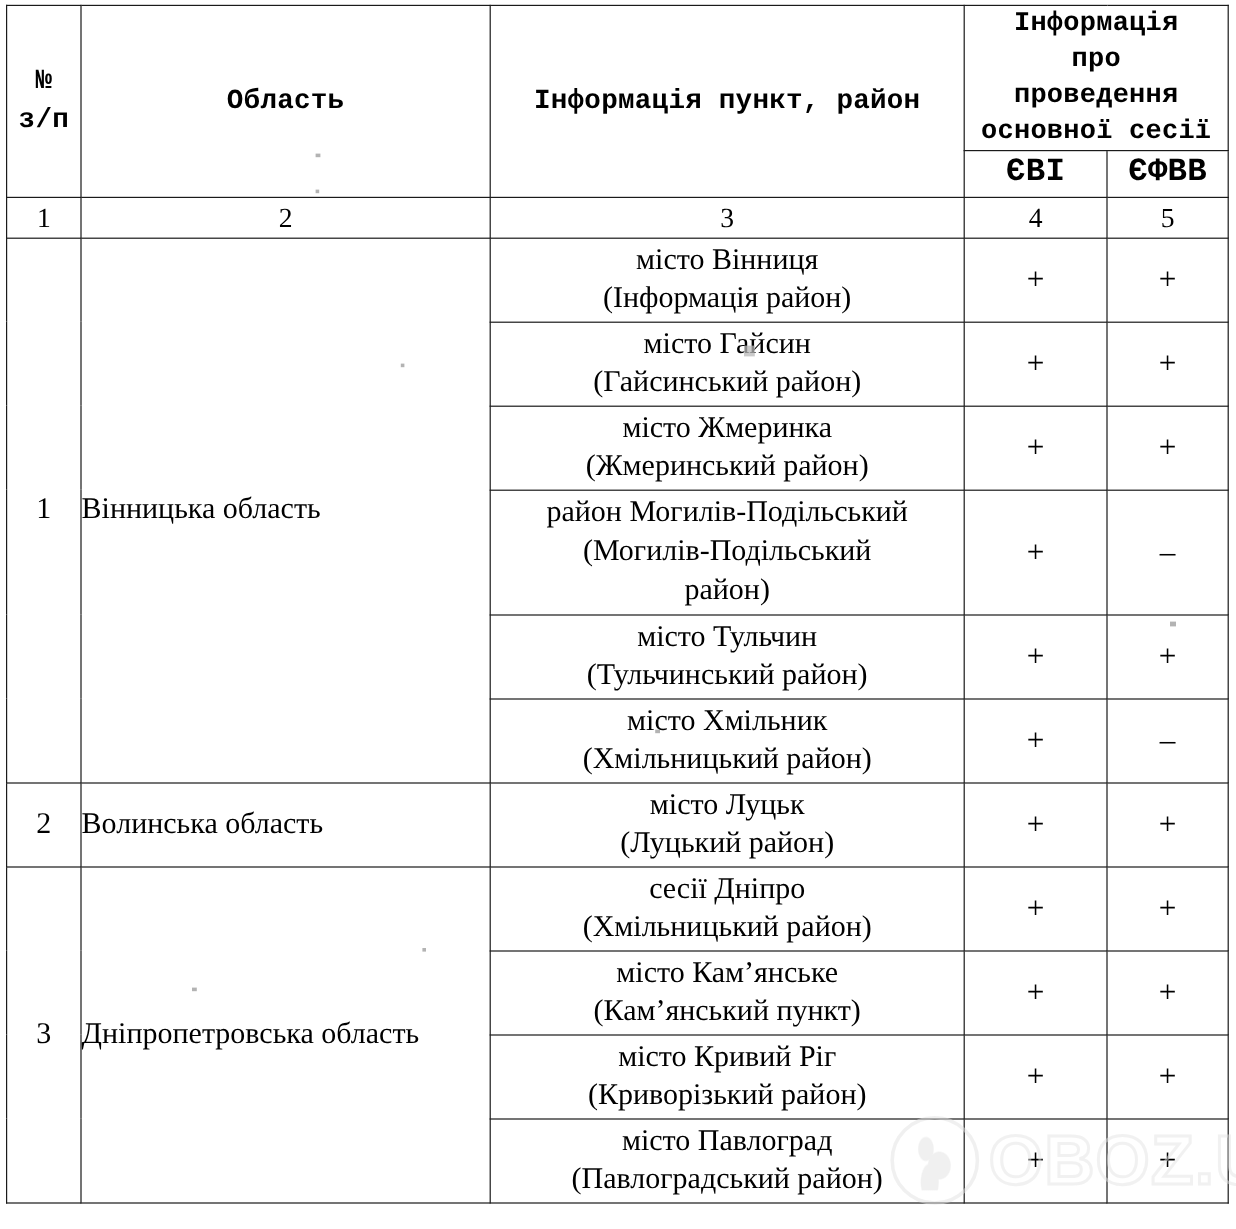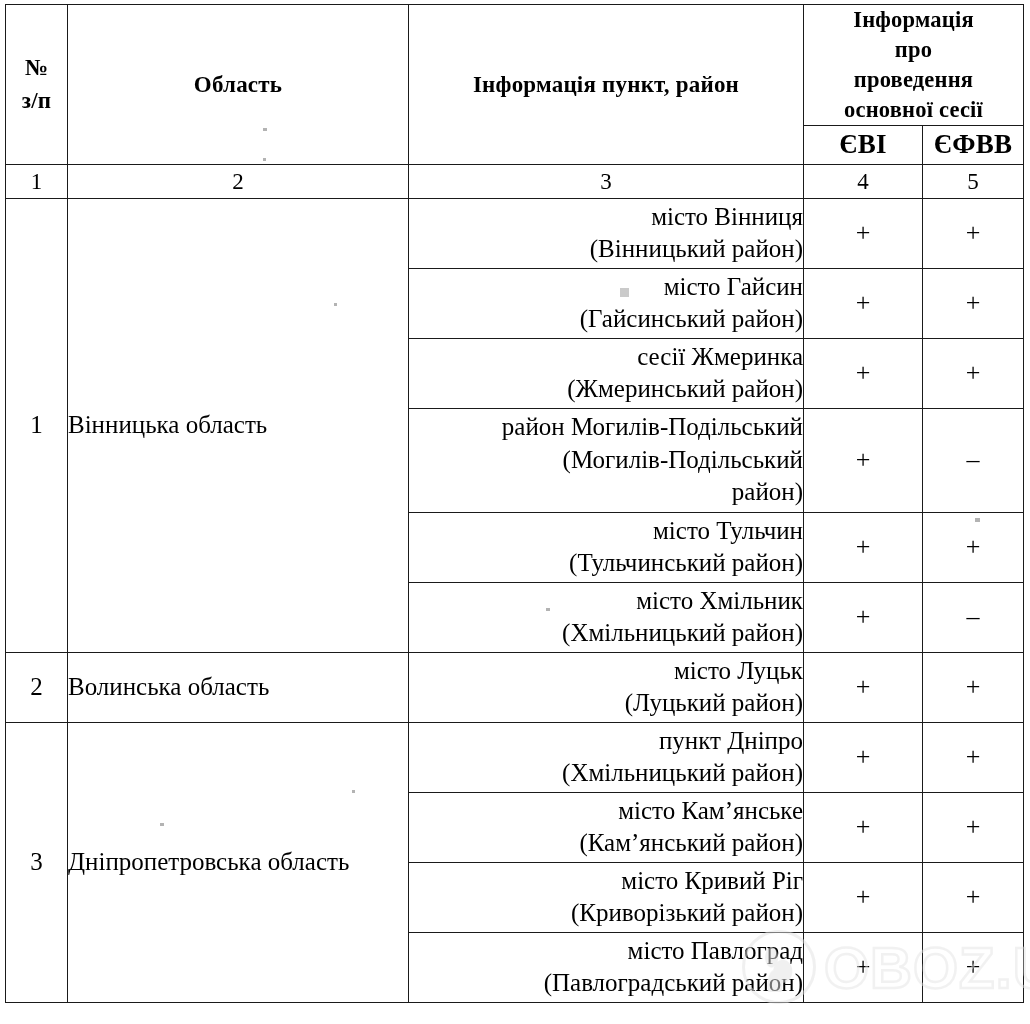--- a/index.html
+++ b/index.html
@@ -93,21 +93,21 @@
 
   
   col.c-num   { width: 62px;  }
   col.c-obl   { width: 341px; }
   col.c-city  { width: 395px; }
   col.c-evi   { width: 119px; }
   col.c-efvv  { width: 101px; }
 
   
   .hd {
-    font-family: Liberation Serif, serif;
+    font-family: Liberation Mono, monospace;
     font-weight: bold;
     font-size: 23px;
     line-height: 1.18;
     letter-spacing: 0.2px;
   }
   .hd-num { font-size: 23px; line-height: 1.45; }
   .hd-info {
     font-size: 22.5px;
     line-height: 1.33;
     padding: 6px 4px 4px 4px;
@@ -135,21 +135,21 @@
     vertical-align: middle;
   }
   .oblast {
     text-align: left;
     font-size: 25px;
     line-height: 1.26;
     padding: 0 10px 0 18px;
     vertical-align: middle;
   }
   .city {
-    text-align: right;
+    text-align: center;
     font-size: 25px;
     line-height: 1.30;
     padding: 5px 8px 6px 14px;
     vertical-align: middle;
   }
   .city .ln { display: block; white-space: nowrap; }
   .mark {
     text-align: center;
     font-size: 26px;
     font-weight: normal;
@@ -217,36 +217,36 @@
       </tr>
     </thead>
 
     <tbody>
 
       <tr style="height: 70px;">
         <td class="idx" rowspan="6">1</td>
         <td class="oblast" rowspan="6">Вінницька область</td>
         <td class="city">
           <span class="ln">місто Вінниця</span>
-          <span class="ln">(Вінницький район)</span>
+          <span class="ln">(Інформація район)</span>
         </td>
         <td class="mark">+</td>
         <td class="mark">+</td>
       </tr>
       <tr style="height: 70px;">
         <td class="city">
           <span class="ln">місто Гайсин</span>
           <span class="ln">(Гайсинський район)</span>
         </td>
         <td class="mark">+</td>
         <td class="mark">+</td>
       </tr>
       <tr style="height: 70px;">
         <td class="city">
-          <span class="ln">сесії Жмеринка</span>
+          <span class="ln">місто Жмеринка</span>
           <span class="ln">(Жмеринський район)</span>
         </td>
         <td class="mark">+</td>
         <td class="mark">+</td>
       </tr>
       <tr style="height: 104px;">
         <td class="city">
           <span class="ln">район Могилів-Подільський</span>
           <span class="ln">(Могилів-Подільський</span>
           <span class="ln">район)</span>
@@ -282,30 +282,30 @@
         <td class="mark">+</td>
       </tr>
 
       <tr style="height: 70px;">
         <td class="idx" rowspan="4">3</td>
         <td class="oblast" rowspan="4">
           <span class="ln">Дніпропетровська</span>
           <span class="ln">область</span>
         </td>
         <td class="city">
-          <span class="ln">пункт Дніпро</span>
+          <span class="ln">сесії Дніпро</span>
           <span class="ln">(Хмільницький район)</span>
         </td>
         <td class="mark">+</td>
         <td class="mark">+</td>
       </tr>
       <tr style="height: 70px;">
         <td class="city">
           <span class="ln">місто Кам’янське</span>
-          <span class="ln">(Кам’янський район)</span>
+          <span class="ln">(Кам’янський пункт)</span>
         </td>
         <td class="mark">+</td>
         <td class="mark">+</td>
       </tr>
       <tr style="height: 70px;">
         <td class="city">
           <span class="ln">місто Кривий Ріг</span>
           <span class="ln">(Криворізький район)</span>
         </td>
         <td class="mark">+</td>

